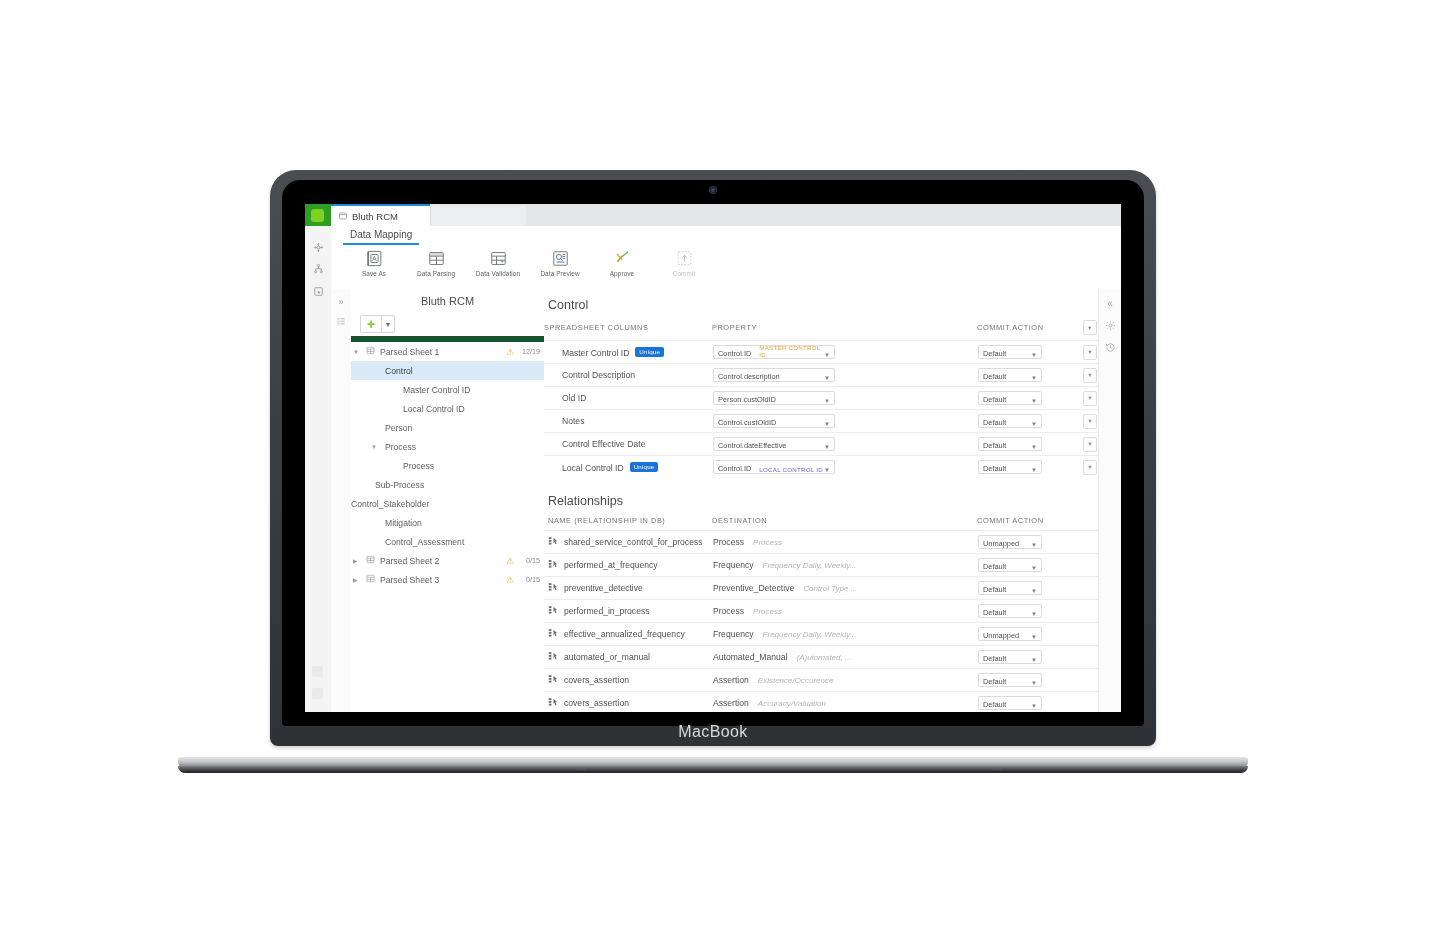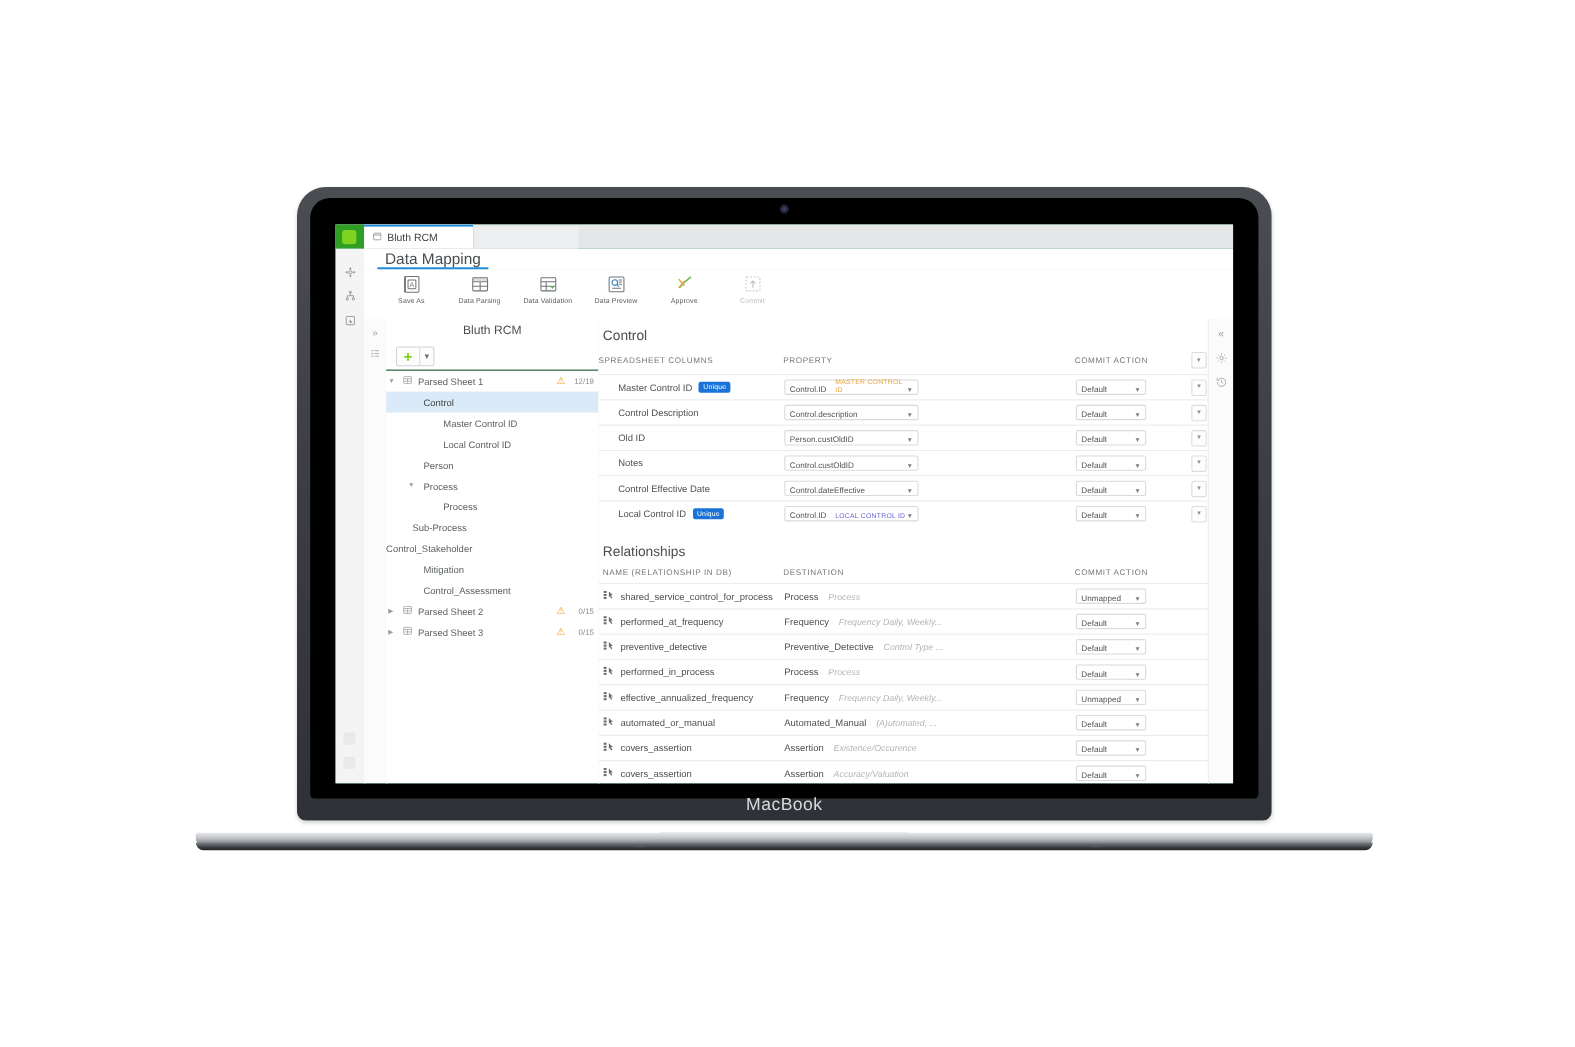--- a/index.html
+++ b/index.html
@@ -84,21 +84,21 @@
     border-left:1px solid #dadcde;
   }
 
   
   .ribbon-tabs{
     position:absolute;left:26px;top:22px;right:0;height:19px;background:#fff;
     border-bottom:1px solid #e3e3e3;
   }
   .ribbon-tab{
     position:absolute;left:12px;top:0;height:19px;padding:0 7px;
-    display:flex;align-items:center;font-size:14px;color:#4a4d50;
+    display:flex;align-items:center;font-size:10px;color:#4a4d50;
     border-bottom:2px solid #1a8cd8;box-sizing:border-box;
   }
   .ribbon{
     position:absolute;left:26px;top:41px;right:0;height:45px;background:#fff;
     border-bottom:1px solid #e3e3e3;
   }
   .rb-item{
     position:absolute;top:4px;width:62px;height:38px;
     display:flex;flex-direction:column;align-items:center;justify-content:flex-start;gap:2px;
     font-size:6.4px;color:#5d6164;letter-spacing:.1px;
@@ -122,21 +122,21 @@
     height:22px;display:flex;align-items:center;justify-content:center;
     font-size:11px;color:#4a4d50;
   }
   .sb-addbar{height:24px;padding-left:9px;display:flex;align-items:center;}
   .addbtn{
     display:flex;align-items:center;height:16px;border:1px solid #d3d4d5;background:#fdfdfd;border-radius:2px;
   }
   .addbtn .p{width:20px;text-align:center;color:#7ed321;font-size:14px;line-height:14px;font-weight:700;}
   .addbtn .sep{width:1px;height:16px;background:#dcdddd;}
   .addbtn .c{width:12px;text-align:center;color:#6d7073;font-size:7px;}
-  .tree{border-top:1px solid #14532d;}
+  .tree{border-top:6px solid #14532d;}
   .tr{
     position:relative;height:19px;display:flex;align-items:center;font-size:8.6px;color:#5d6164;
     padding-right:6px;
   }
   .tr.sel{background:#daeaf8;color:#3f4245;}
   .tr .tw{position:absolute;color:#9a9c9e;font-size:6px;}
   .tr .sheet-ico{position:absolute;color:#9a9c9e;}
   .tr .lbl{}
   .tr .warn{position:absolute;right:30px;color:#f0a62b;font-size:9px;}
   .tr .cnt{position:absolute;right:4px;font-size:7.2px;color:#8b8d8f;}

